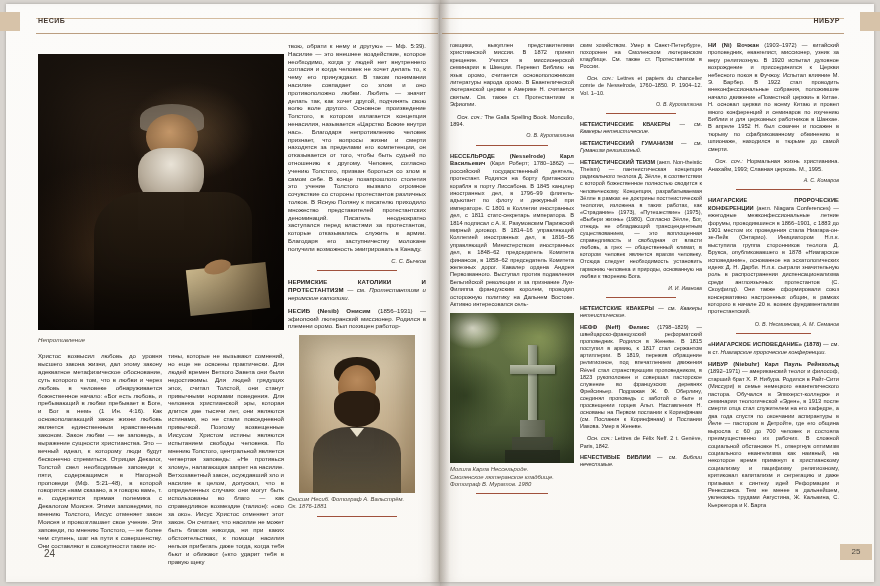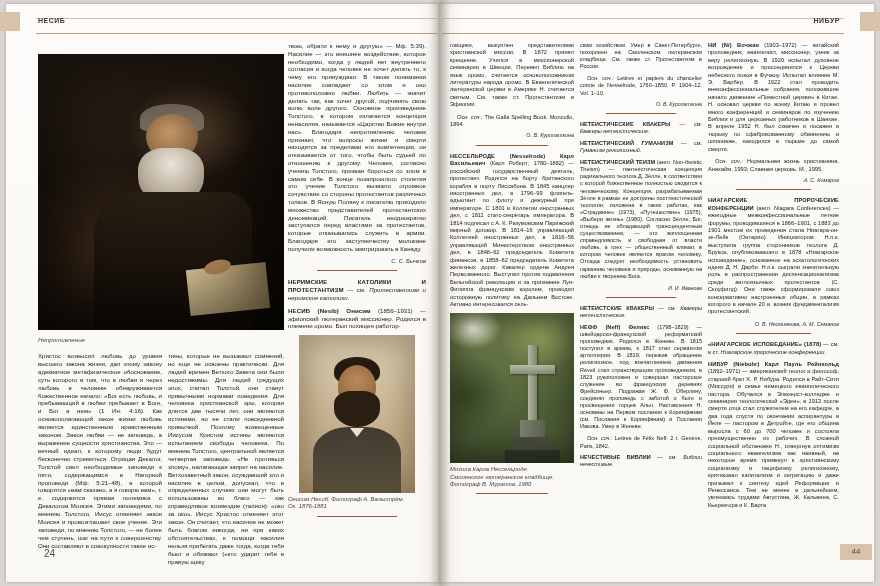--- a/index.html
+++ b/index.html
@@ -201,16 +201,16 @@
     <p class="sig">А. С. Комаров</p>
     <hr class="sep">
     <p class="t"><b>НИАГАРСКИЕ ПРОРОЧЕСКИЕ КОНФЕРЕНЦИИ</b> <span>(англ. Niagara Conferences) — ежегодные межконфессиональные летние форумы, проводившиеся в 1866–1901, с 1883 до 1901 местом их проведения стала Ниагара-он-зе-Лейк (Онтарио). Инициатором Н.п.к. выступила группа сторонников теолога Д. Брукса, опубликовавшего в 1878 «Ниагарское исповедание», основанное на эсхатологических идеях Д. Н. Дарби. Н.п.к. сыграли значительную роль в распространении диспенсационализма среди англоязычных протестантов (С. Скоуфилд). Они также сформировали союз консервативно настроенных общин, в рамках которого в начале 20 в. возник фундаментализм протестантский.</span></p>
     <p class="sig">О. В. Несмиянова, А. М. Семанов</p>
     <hr class="sep">
     <p class="t"><b>«НИАГАРСКОЕ ИСПОВЕДАНИЕ» (1878)</b> <span>— см. в ст.</span> <i>Ниагарские пророческие конференции.</i></p>
     <p class="t"><b>НИБУР (Niebuhr) Карл Пауль Рейнхольд</b> <span>(1892–1971) — американский теолог и философ, старший брат Х. Р. Нибура. Родился в Райт-Сити (Миссури) в семье немецкого евангелического пастора. Обучался в Элмхерст-колледже и семинарии теологической «Эден», в 1913 после смерти отца стал служителем на его кафедре, а два года спустя по окончании аспирантуры в Йеле — пастором в Детройте, где его община выросла с 60 до 700 человек и состояла преимущественно из рабочих. В сложной социальной обстановке Н., отвергнув оптимизм социального евангелизма как наивный, на некоторое время примкнул к христианскому социализму и пацифизму религиозному, критиковал капитализм и сегрегацию и даже призывал к синтезу идей Реформации и Ренессанса. Тем не менее в дальнейшем, увлекаясь трудами Августина, Ж. Кальвина, С. Кьеркегора и К. Барта</span></p>
   </div>
 
   <div class="pn pn-left">24</div>
-  <div class="pn-badge">44</div>
+  <div class="pn-badge">25</div>
 
   <div class="fold"></div>
 </div>
 
 </body></html>

